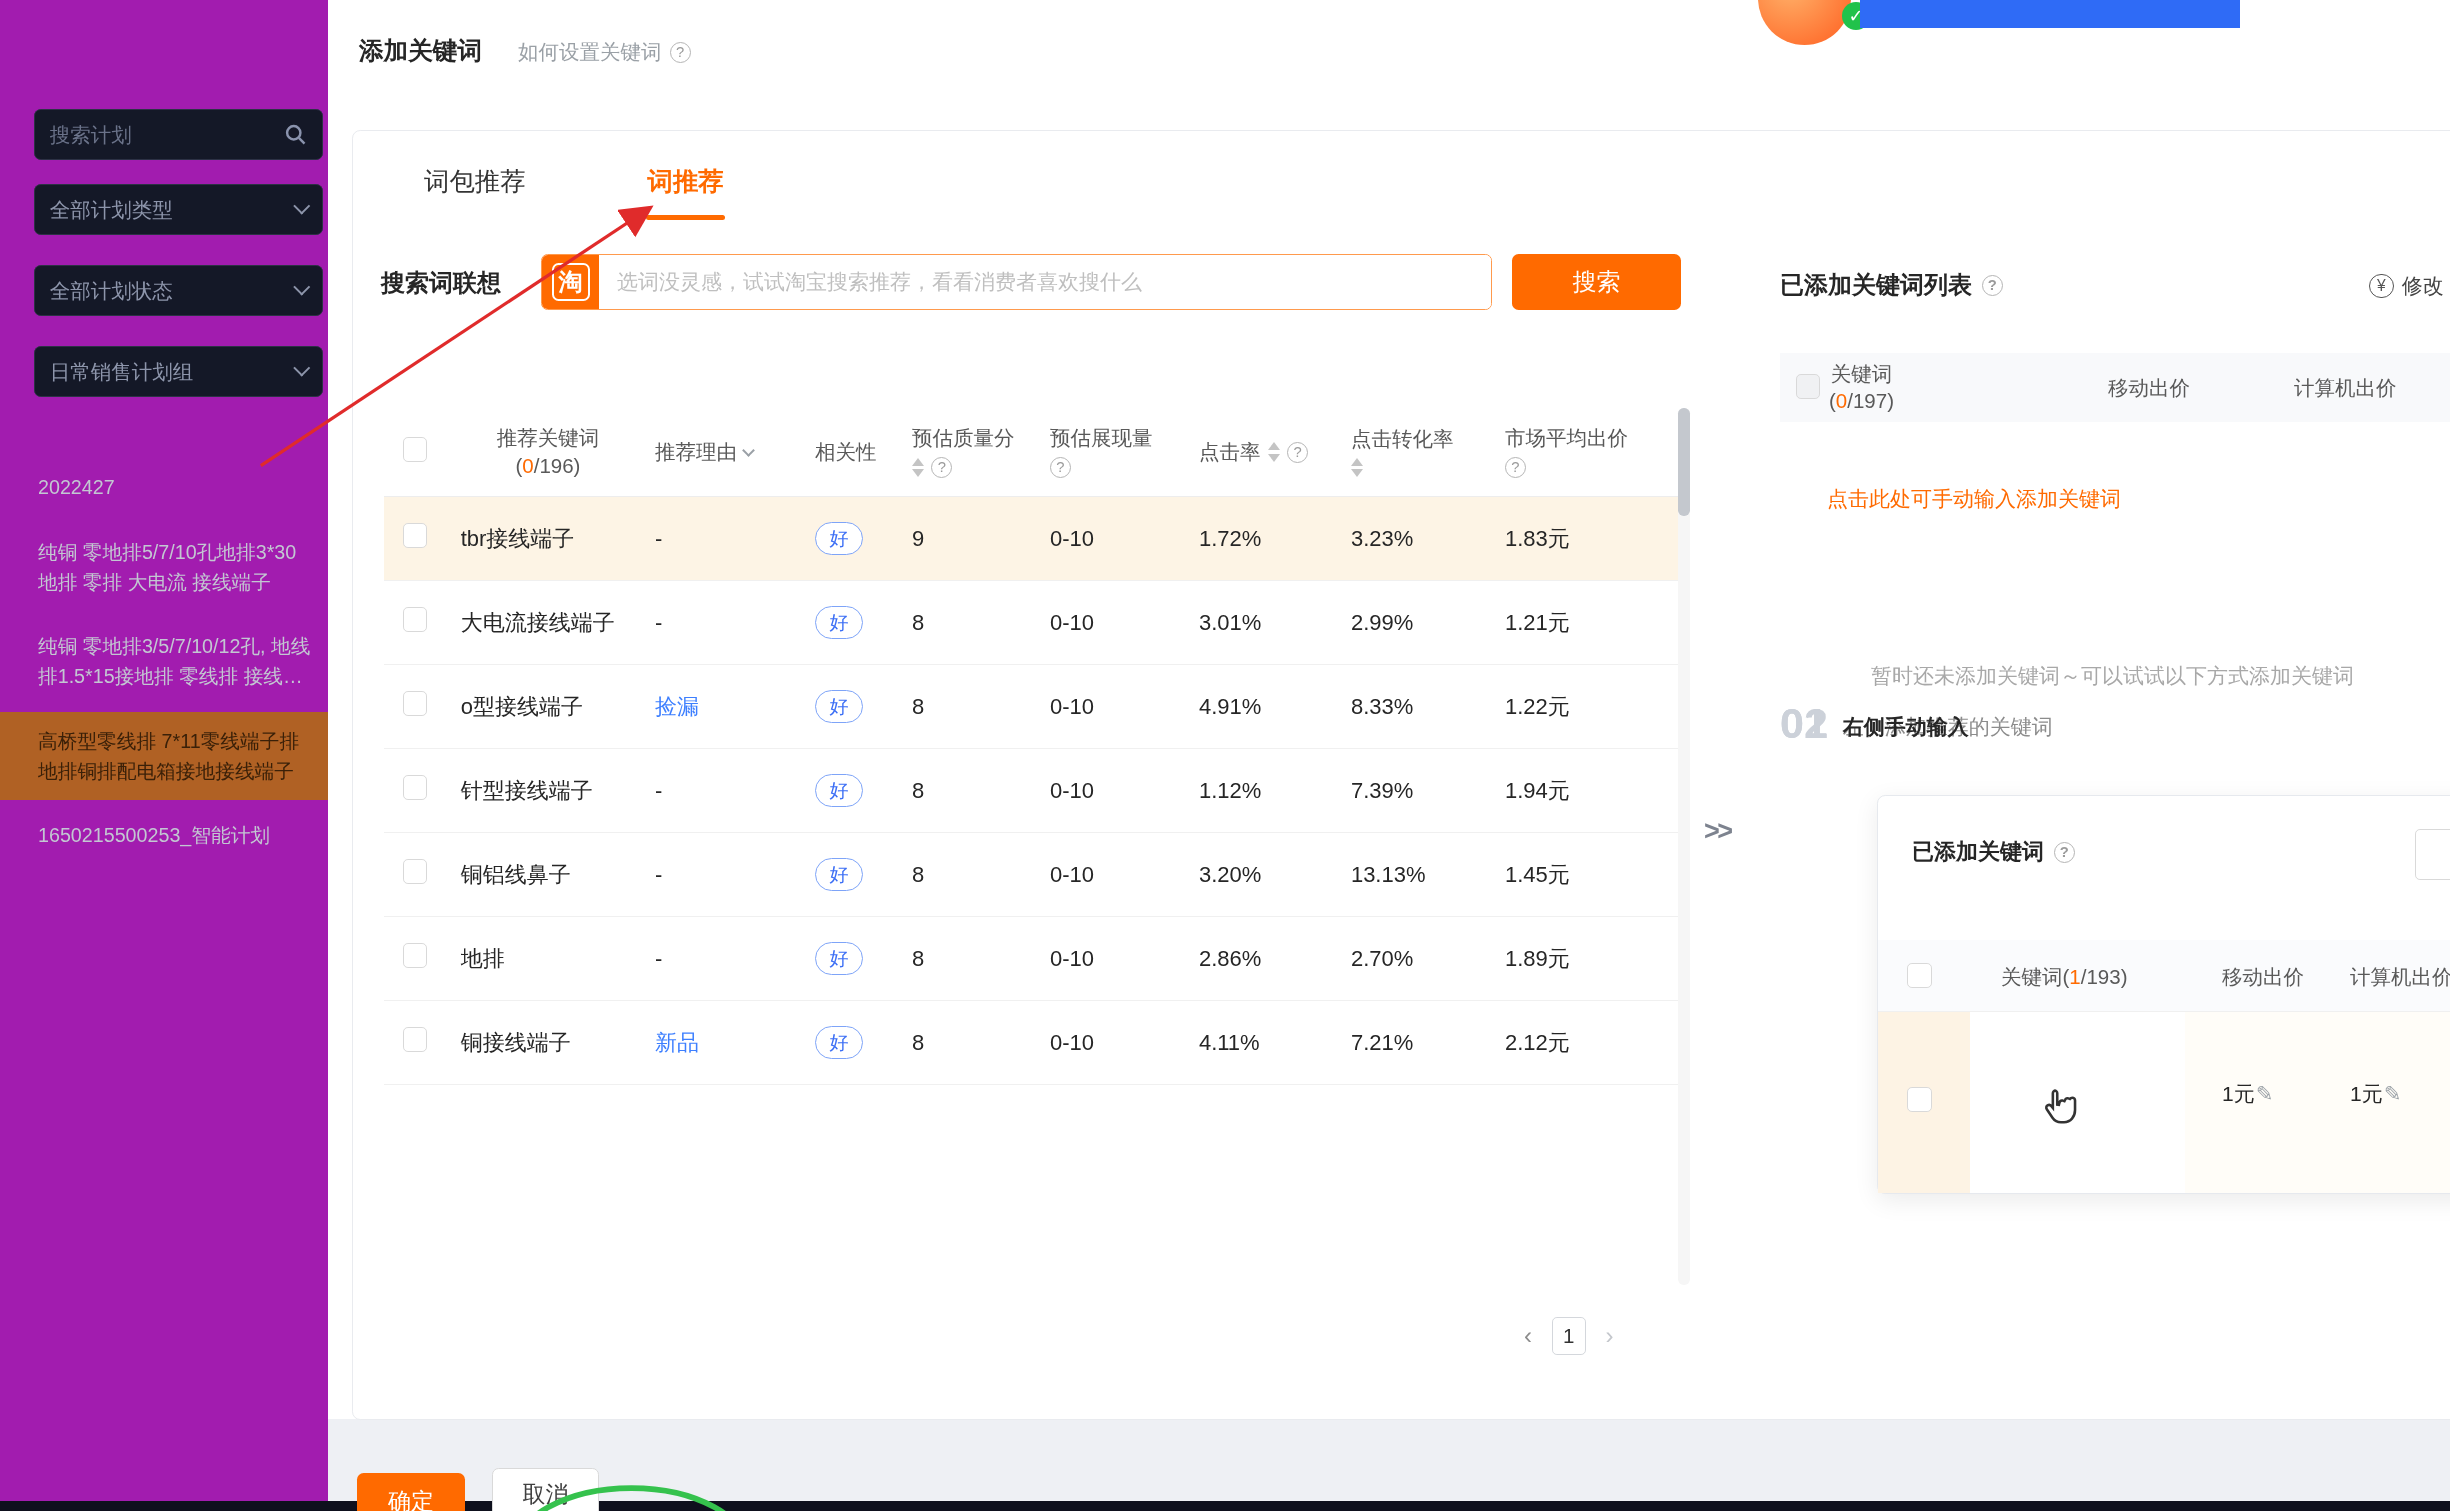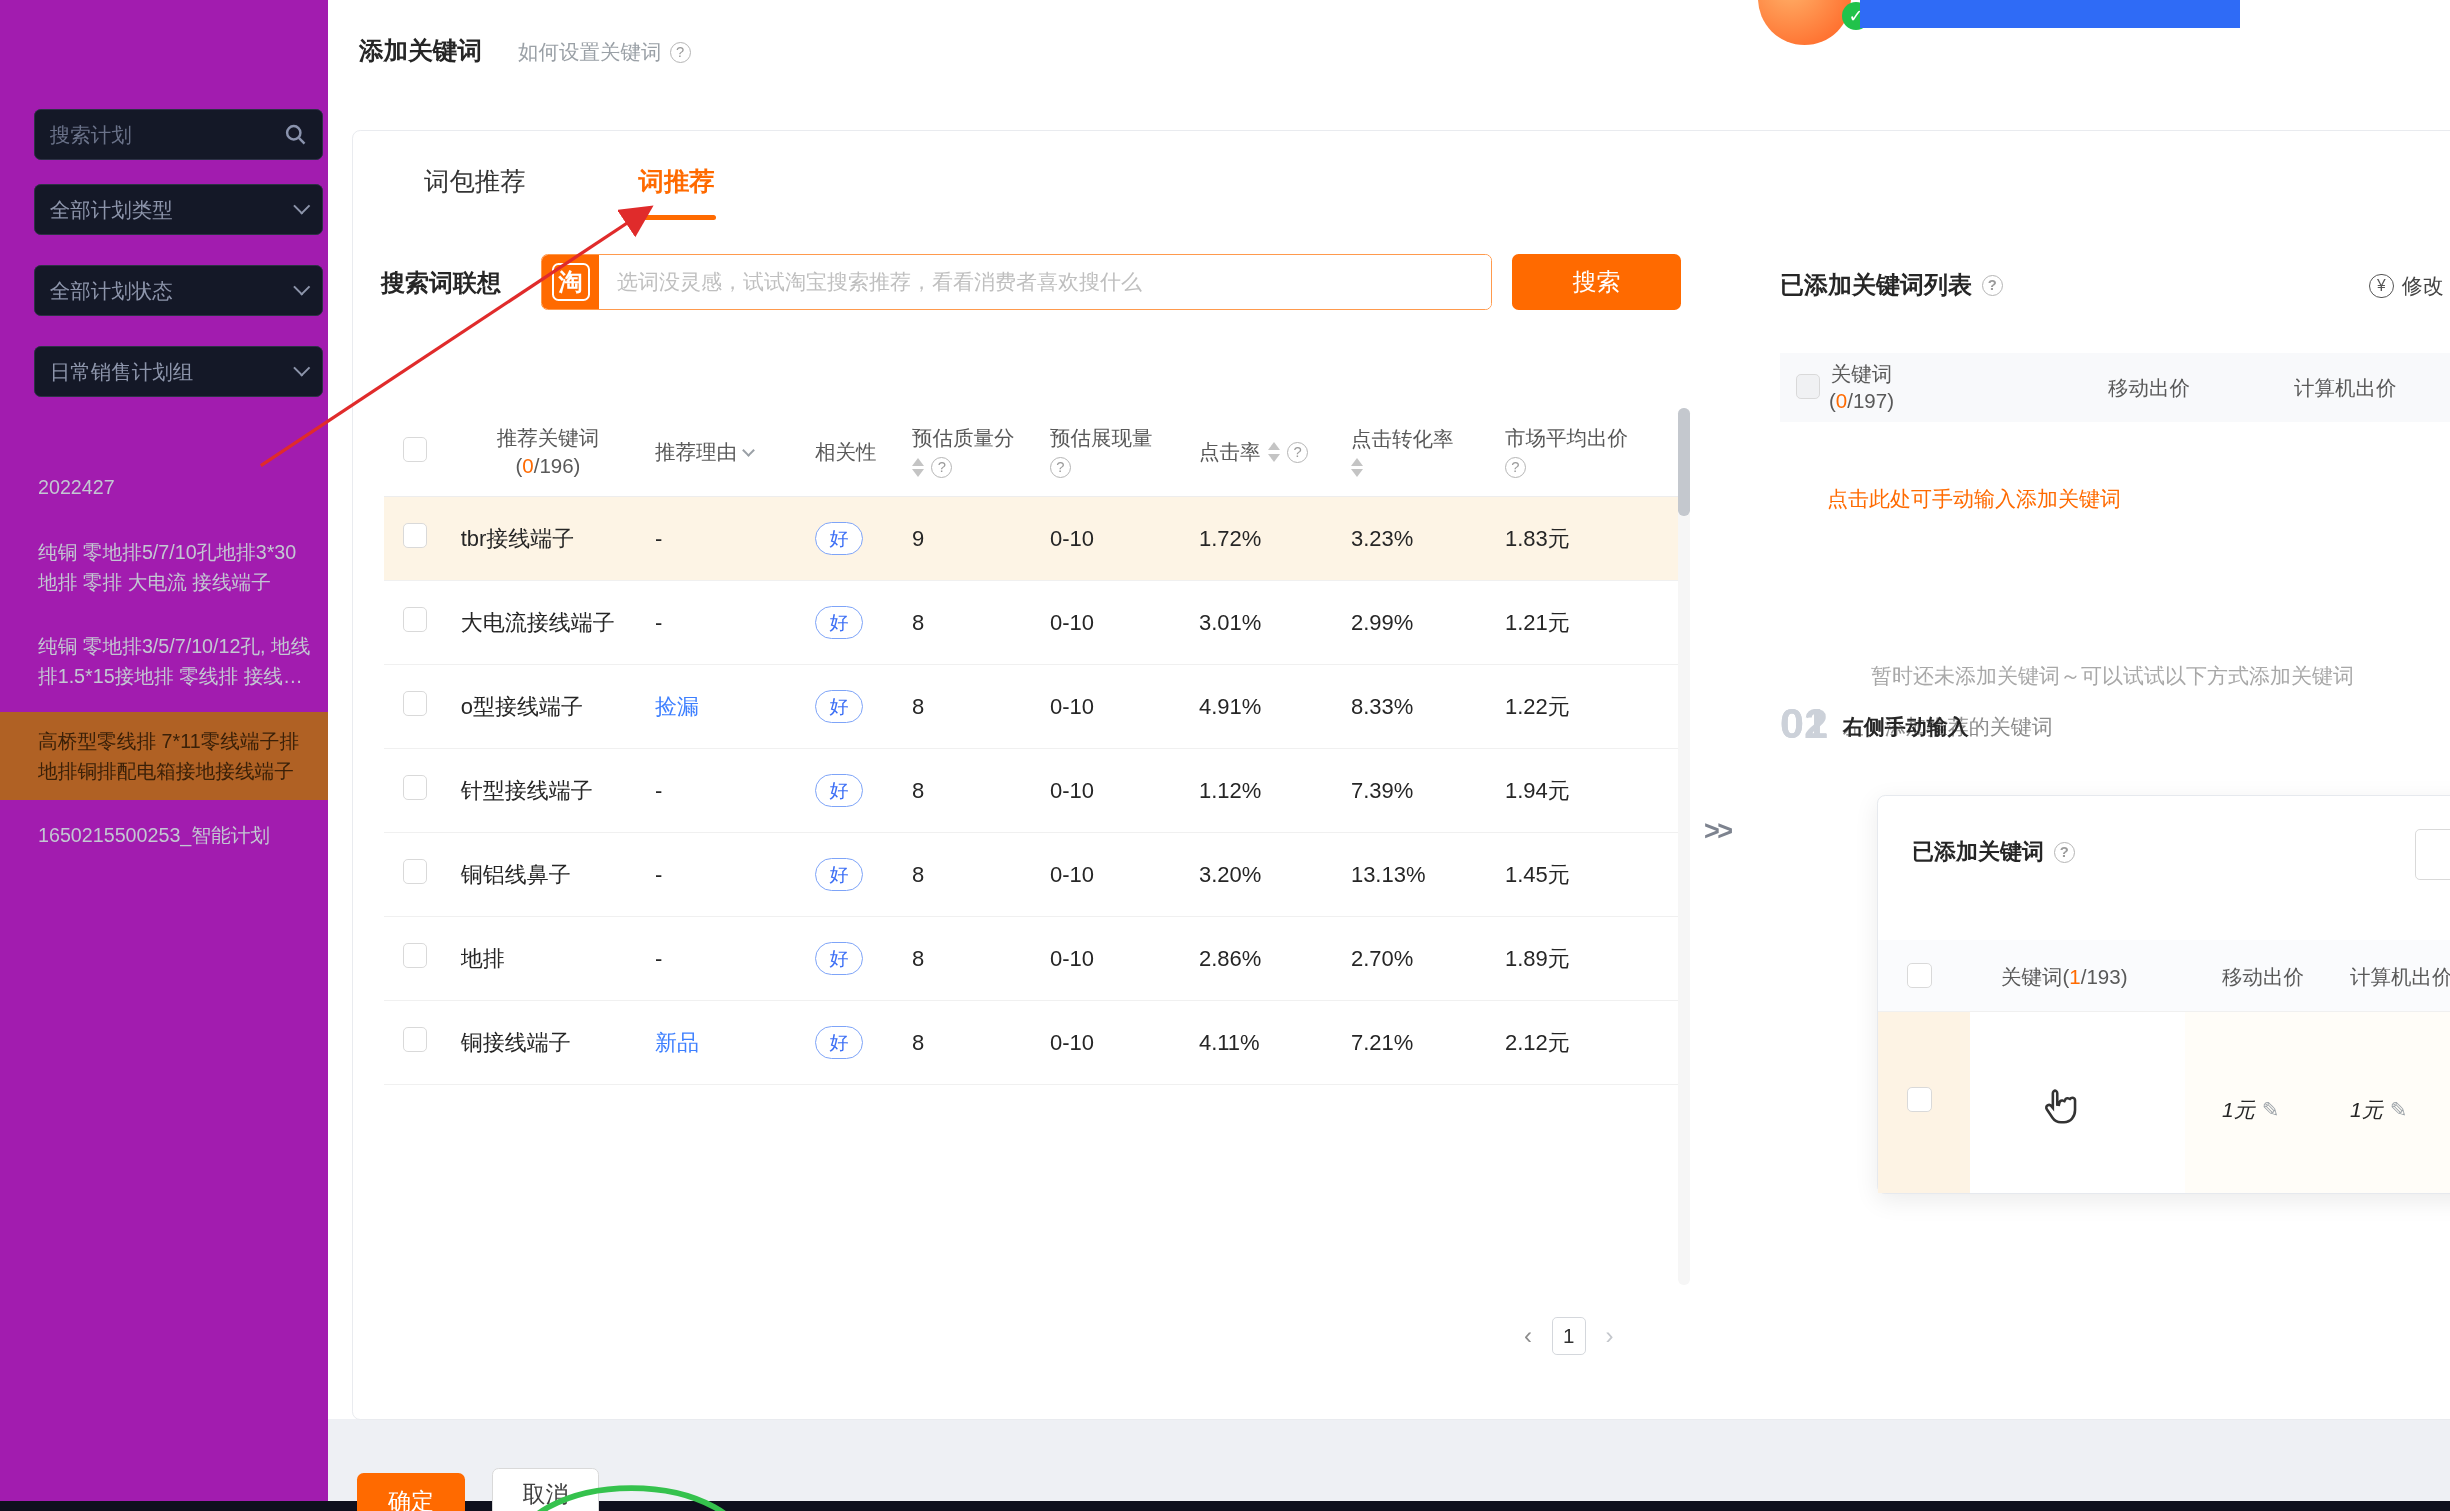--- a/index.html
+++ b/index.html
@@ -27,21 +27,21 @@
   .bottom-strip{position:absolute;left:0;bottom:0;width:100%;height:9.8px;background:#0e101d;z-index:4;}
   .page-title{position:absolute;left:359px;top:34px;font-size:24.6px;font-weight:bold;color:#262626;z-index:2;}
   .help-link{position:absolute;left:518px;top:38px;font-size:20.5px;color:#9aa0a6;z-index:2;display:flex;gap:8.2px;align-items:center;}
   .avatar{position:absolute;left:1758px;top:-48px;width:93px;height:93px;border-radius:50%;background:radial-gradient(circle at 35% 35%,#ffb36b,#ff5e1f);z-index:2;}
   .check-badge{position:absolute;left:1842px;top:1.6px;width:28px;height:28px;border-radius:50%;background:#21c24b;color:#fff;font-size:18px;display:flex;align-items:center;justify-content:center;z-index:2;}
   .blue-bar{position:absolute;left:1860px;top:0;width:380px;height:28px;background:#2f6bf6;z-index:2;}
   
   .card{position:absolute;left:352px;top:130px;right:-33px;height:1290px;background:#fff;border:1.6px solid #e9ebef;border-radius:8.2px;z-index:2;}
   .tabs{position:absolute;left:71px;top:34px;display:flex;gap:113px;}
   .tab{font-size:25.4px;color:#333;position:relative;padding-bottom:21px;cursor:pointer;}
-  .tab.active{color:#ff6a00;font-weight:bold;}
+  .tab.active{color:#ff6a00;font-weight:bold;margin-left:9px;}
   .tab.active::after{content:"";position:absolute;left:-1.6px;right:-1.6px;bottom:0;height:4.9px;background:#ff6a00;border-radius:2.5px;}
   .kw-label{position:absolute;left:28px;top:136px;font-size:24px;font-weight:bold;color:#262626;}
   .search-box{position:absolute;left:188px;top:123px;width:951px;height:56px;border:1.6px solid #ff9a4d;border-radius:6.6px;display:flex;align-items:stretch;overflow:hidden;background:#fff;}
   .tao{width:57px;background:#ff6a00;display:flex;align-items:center;justify-content:center;flex:0 0 auto;}
   .tao b{color:#fff;border:2.5px solid #fff;border-radius:6.6px;width:38px;height:38px;display:flex;align-items:center;justify-content:center;font-size:24px;font-weight:bold;}
   .search-box input{flex:1;border:none;outline:none;padding:0 18px;font-size:21px;color:#333;font-family:inherit;min-width:0;}
   .search-box input::placeholder{color:#bfbfbf;}
   .search-btn{position:absolute;left:1159px;top:123px;width:169px;height:56px;background:#ff6a00;border:none;border-radius:6.6px;color:#fff;font-size:24px;cursor:pointer;font-family:inherit;}
   .chips{position:absolute;left:31px;top:202px;display:flex;gap:9.8px;}
   .chip{height:48px;padding:0 13px;border:1.6px solid #dcdcdc;border-radius:6.6px;display:flex;align-items:center;gap:7.4px;font-size:20.5px;color:#4a4a4a;background:#fff;cursor:pointer;}
@@ -100,21 +100,21 @@
   .pp-input{position:absolute;left:537px;top:33px;width:197px;height:51px;border:1.6px solid #d9d9d9;border-radius:4.9px;background:#fff;}
   .pp-head{position:absolute;left:0;top:144px;right:0;height:72px;background:#fafbfd;border-bottom:1.6px solid #f0f0f0;font-size:20.5px;color:#595959;}
   .pp-h-cb{position:absolute;left:29px;top:23px;}
   .pp-h-kw{position:absolute;left:123px;top:23px;white-space:nowrap;}
   .pp-h-mobile{position:absolute;left:344px;top:23px;white-space:nowrap;}
   .pp-h-pc{position:absolute;left:472px;top:23px;white-space:nowrap;}
   .pp-row{position:absolute;left:0;top:216px;right:0;bottom:0;background:#fffdf8;}
   .pp-row-cream{position:absolute;left:0;top:0;width:92px;height:100%;background:#fdf3e4;}
   .pp-row-cb{position:absolute;left:29px;top:75px;}
   .pp-kw-cell{position:absolute;left:92px;top:0;width:215px;height:100%;background:#fff;}
-  .pp-bid{position:absolute;top:84px;font-size:21px;color:#262626;display:flex;gap:7px;align-items:center;font-style:italic;}
+  .pp-bid{position:absolute;top:68px;font-size:21px;color:#262626;display:flex;gap:1px;align-items:center;}
   .pp-bid1{left:344px;} .pp-bid2{left:472px;}
   .edit-icon{color:#9aa0a6;font-size:21px;cursor:pointer;}
   
   .btn-confirm{position:absolute;left:357px;top:1473px;width:108px;height:57px;background:#ff6a00;color:#fff;border:none;border-radius:6.6px;font-size:23px;z-index:6;cursor:pointer;font-family:inherit;}
   .btn-cancel{position:absolute;left:492px;top:1468px;width:107px;height:52px;background:#fff;color:#404040;border:1.6px solid #d9d9d9;border-radius:6.6px;font-size:23px;z-index:6;cursor:pointer;font-family:inherit;}
   
   .overlay{position:absolute;left:0;top:0;z-index:40;pointer-events:none;}
   .cursor{position:absolute;left:2038px;top:1084px;width:44px;height:49px;z-index:50;pointer-events:none;}
 </style>
 </head>

